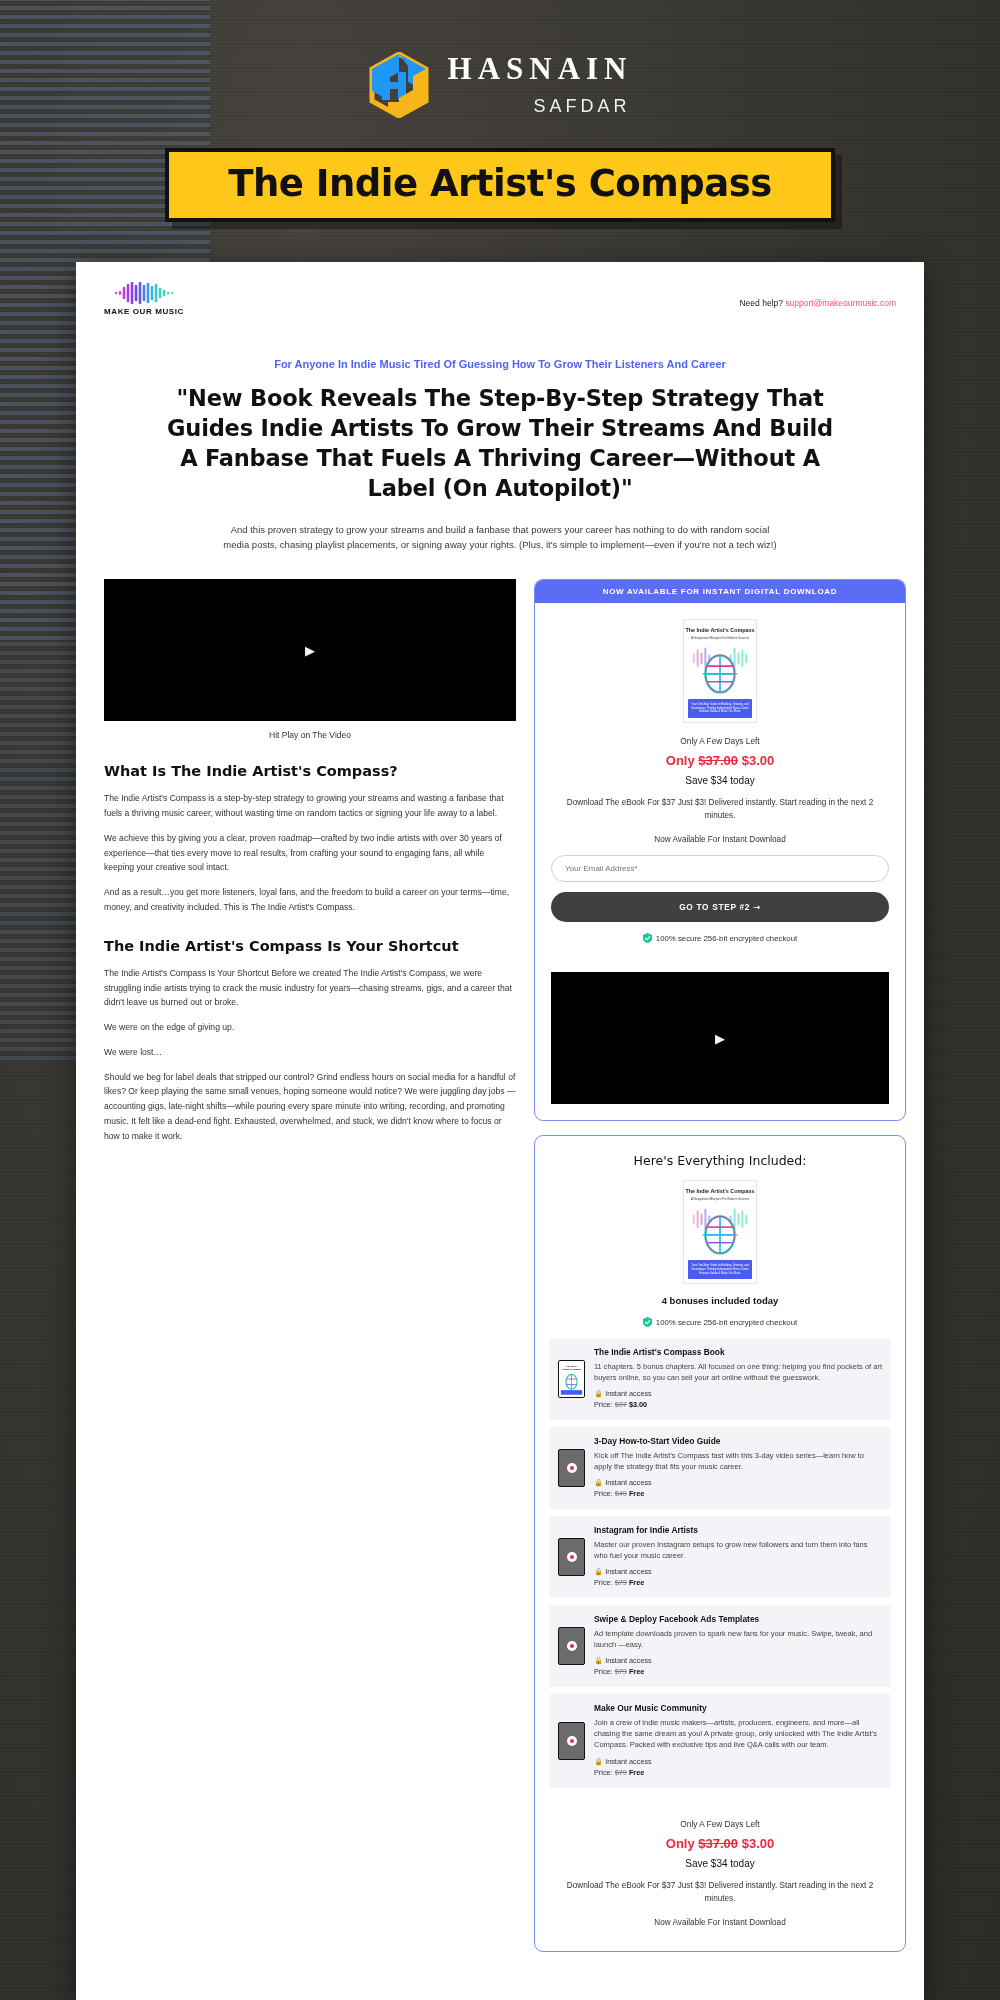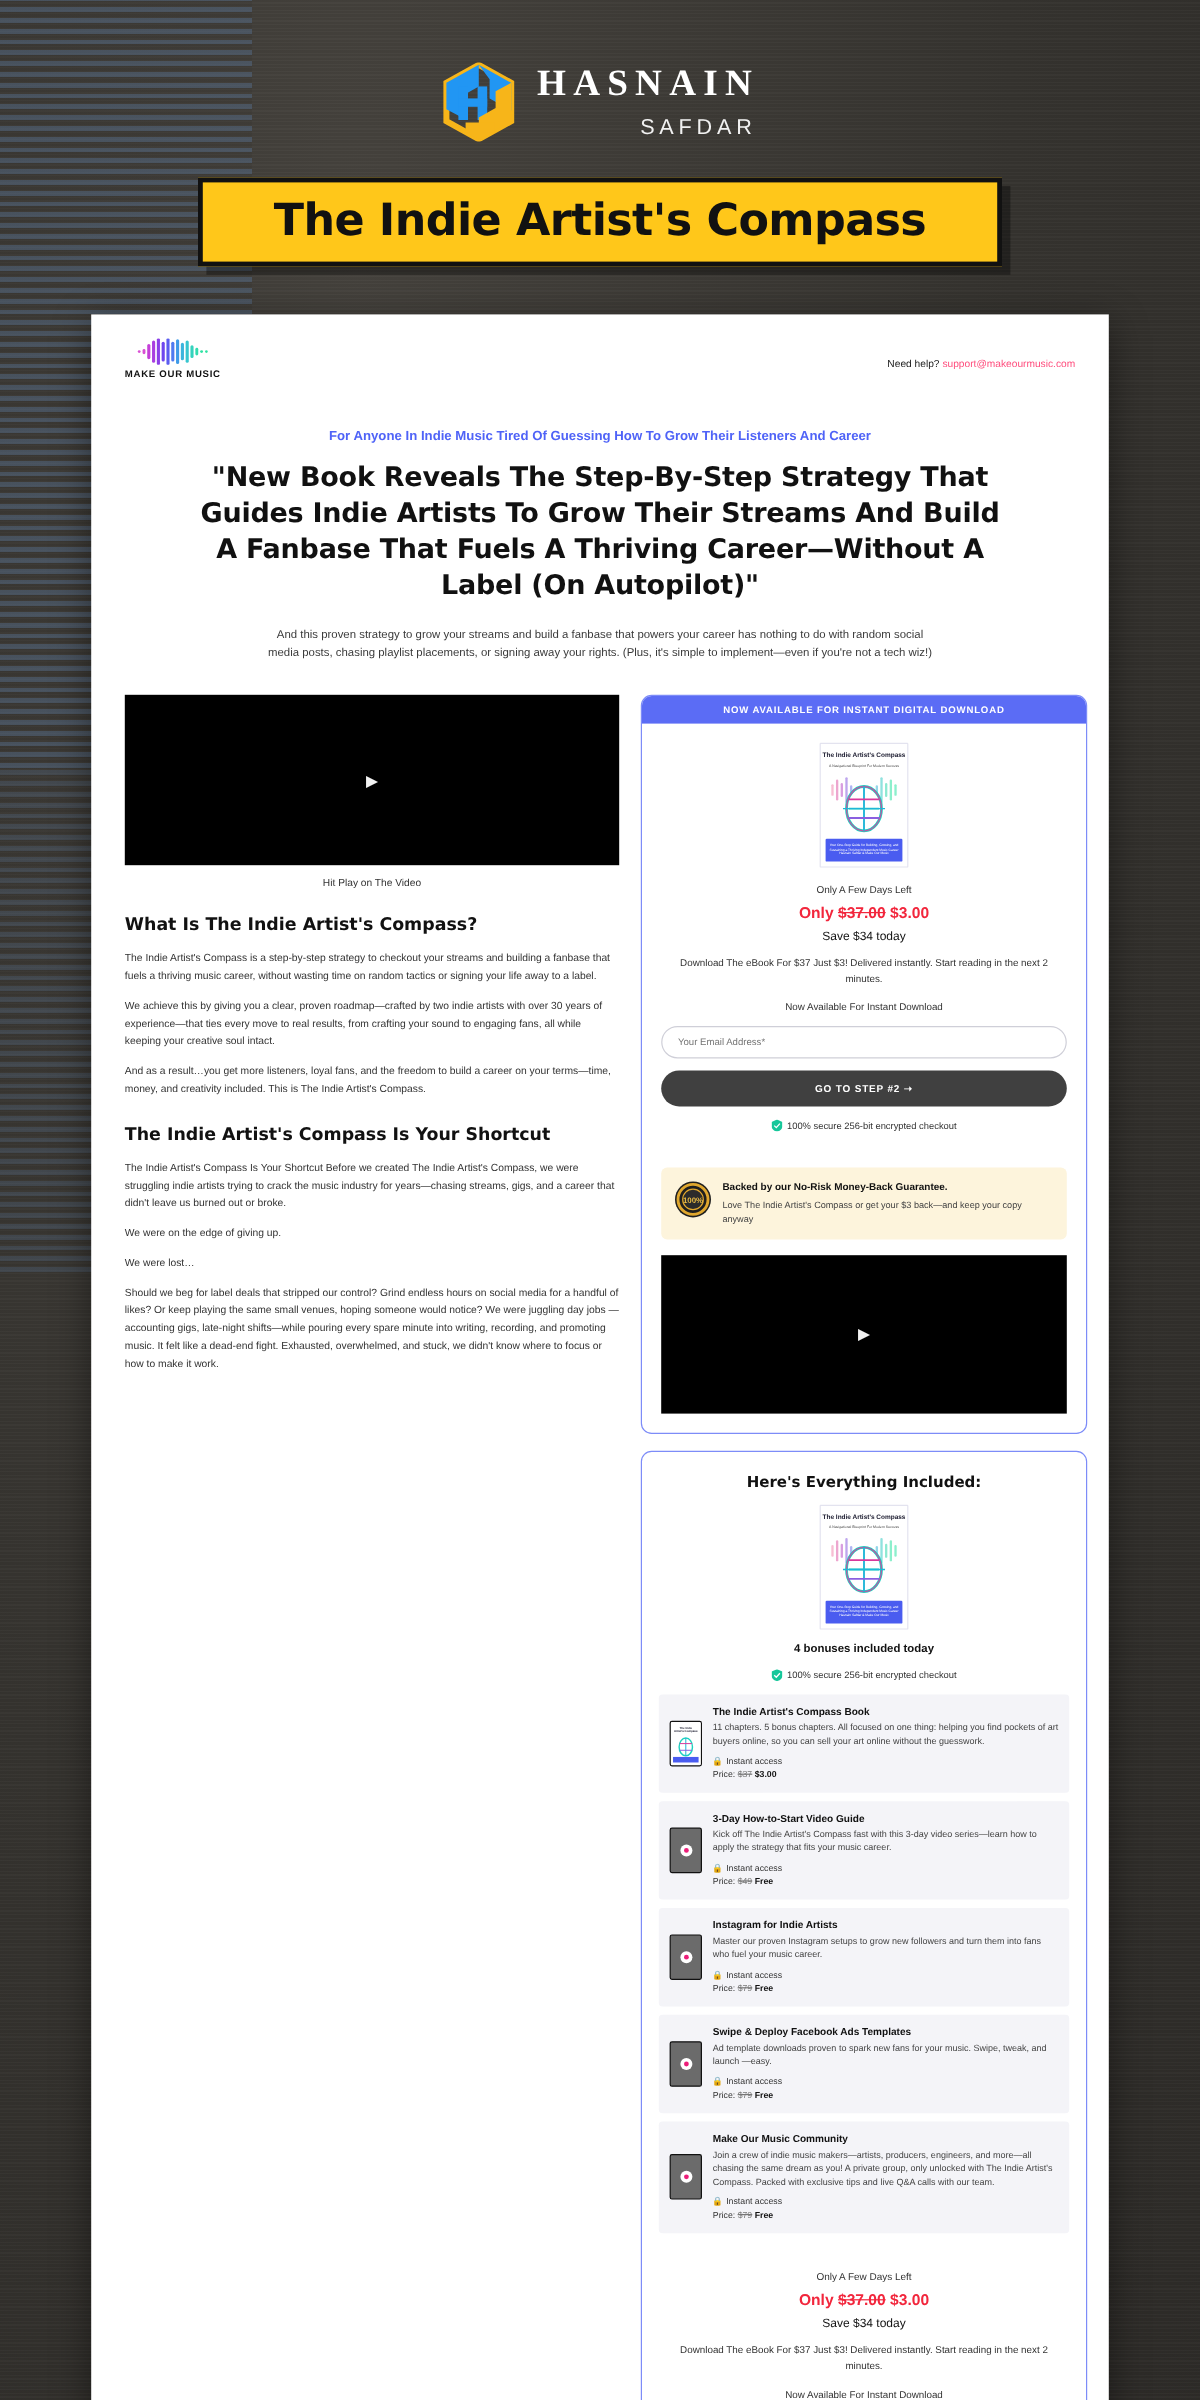--- a/index.html
+++ b/index.html
@@ -186,21 +186,21 @@
   .guar-text { font-size: 7.6px; color: #444; line-height: 1.5; margin-top: 3px; }
   .side-video-wrap { padding: 13px 16px 16px 16px; }
 
   
   .bonus-card {
     border: 1px solid #7d8cf8; border-radius: 9px; background: #fff;
     margin-top: 14px; padding: 17px 14px 16px 14px;
   }
   .bonus-head {
     font-family: "DejaVu Sans", sans-serif;
-    text-align: center; font-size: 12.5px; font-weight: 700; color: #111;
+    text-align: center; font-size: 12.5px; font-weight: 400; color: #111;
   }
   .bonus-cover-wrap { display: flex; justify-content: center; margin-top: 12px; }
   .bonus-sum { text-align: center; font-size: 9.5px; font-weight: 700; color: #111; margin-top: 11px; }
   .bonus-list { margin-top: 11px; }
   .bonus-row {
     display: flex; gap: 9px; align-items: center;
     background: #f4f4f8; border-radius: 3px; padding: 9px 9px; margin-bottom: 7px;
   }
   .bonus-thumb {
     width: 27px; height: 38px; flex: none; background: #6b6b6b;
@@ -299,21 +299,21 @@
 
     <div class="cols">
 
       <div class="col-left">
         <div class="video-box main">
           <span class="play-glyph">▶︎</span>
         </div>
         <div class="video-caption">Hit Play on The Video</div>
 
         <h3>What Is The Indie Artist's Compass?</h3>
-        <p>The Indie Artist's Compass is a step-by-step strategy to checkout your streams and building a fanbase that fuels a thriving music career, without wasting time on random tactics or signing your life away to a label.</p>
+        <p>The Indie Artist's Compass is a step-by-step strategy to growing your streams and wasting a fanbase that fuels a thriving music career, without wasting time on random tactics or signing your life away to a label.</p>
         <p>We achieve this by giving you a clear, proven roadmap—crafted by two indie artists with over 30 years of experience—that ties every move to real results, from crafting your sound to engaging fans, all while keeping your creative soul intact.</p>
         <p>And as a result…you get more listeners, loyal fans, and the freedom to build a career on your terms—time, money, and creativity included. This is The Indie Artist's Compass.</p>
 
         <h3>The Indie Artist's Compass Is Your Shortcut</h3>
         <p>The Indie Artist's Compass Is Your Shortcut Before we created The Indie Artist's Compass, we were struggling indie artists trying to crack the music industry for years—chasing streams, gigs, and a career that didn't leave us burned out or broke.</p>
         <p>We were on the edge of giving up.</p>
         <p>We were lost…</p>
         <p>Should we beg for label deals that stripped our control? Grind endless hours on social media for a handful of likes? Or keep playing the same small venues, hoping someone would notice? We were juggling day jobs —accounting gigs, late-night shifts—while pouring every spare minute into writing, recording, and promoting music. It felt like a dead-end fight. Exhausted, overwhelmed, and stuck, we didn't know where to focus or how to make it work.</p>
       </div>
 
@@ -368,32 +368,20 @@
 
             <div class="secure-row">
               <svg class="shield" viewBox="0 0 9 10">
                 <path d="M4.5 0 L9 2 V5.5 C9 8 6.8 9.4 4.5 10 C2.2 9.4 0 8 0 5.5 V2 Z" fill="#16c79a"></path>
                 <path d="M2.2 5 L3.9 6.7 L6.9 3.4" stroke="#fff" stroke-width="1.1" fill="none"></path>
               </svg>
               <span>100% secure 256-bit encrypted checkout</span>
             </div>
           </div>
 
-          <div class="guarantee">
-            <svg class="seal" viewBox="0 0 31 31">
-              <circle cx="15.5" cy="15.5" r="15" fill="#1f1f1f"></circle>
-              <circle cx="15.5" cy="15.5" r="12.5" fill="none" stroke="#e0a72e" stroke-width="2.4"></circle>
-              <circle cx="15.5" cy="15.5" r="8.6" fill="#2b2b2b" stroke="#e0a72e" stroke-width="1"></circle>
-              <text x="15.5" y="18.4" font-size="6.6" font-family="Liberation Sans, sans-serif" font-weight="bold" fill="#e8bb46" text-anchor="middle">100%</text>
-            </svg>
-            <div>
-              <div class="guar-title">Backed by our No-Risk Money-Back Guarantee.</div>
-              <div class="guar-text">Love The Indie Artist's Compass or get your $3 back—and keep your copy anyway</div>
-            </div>
-          </div>
 
           <div class="side-video-wrap">
             <div class="video-box side">
               <span class="play-glyph">▶︎</span>
             </div>
           </div>
         </div>
 
         <div class="bonus-card">
           <div class="bonus-head">Here's Everything Included:</div>

